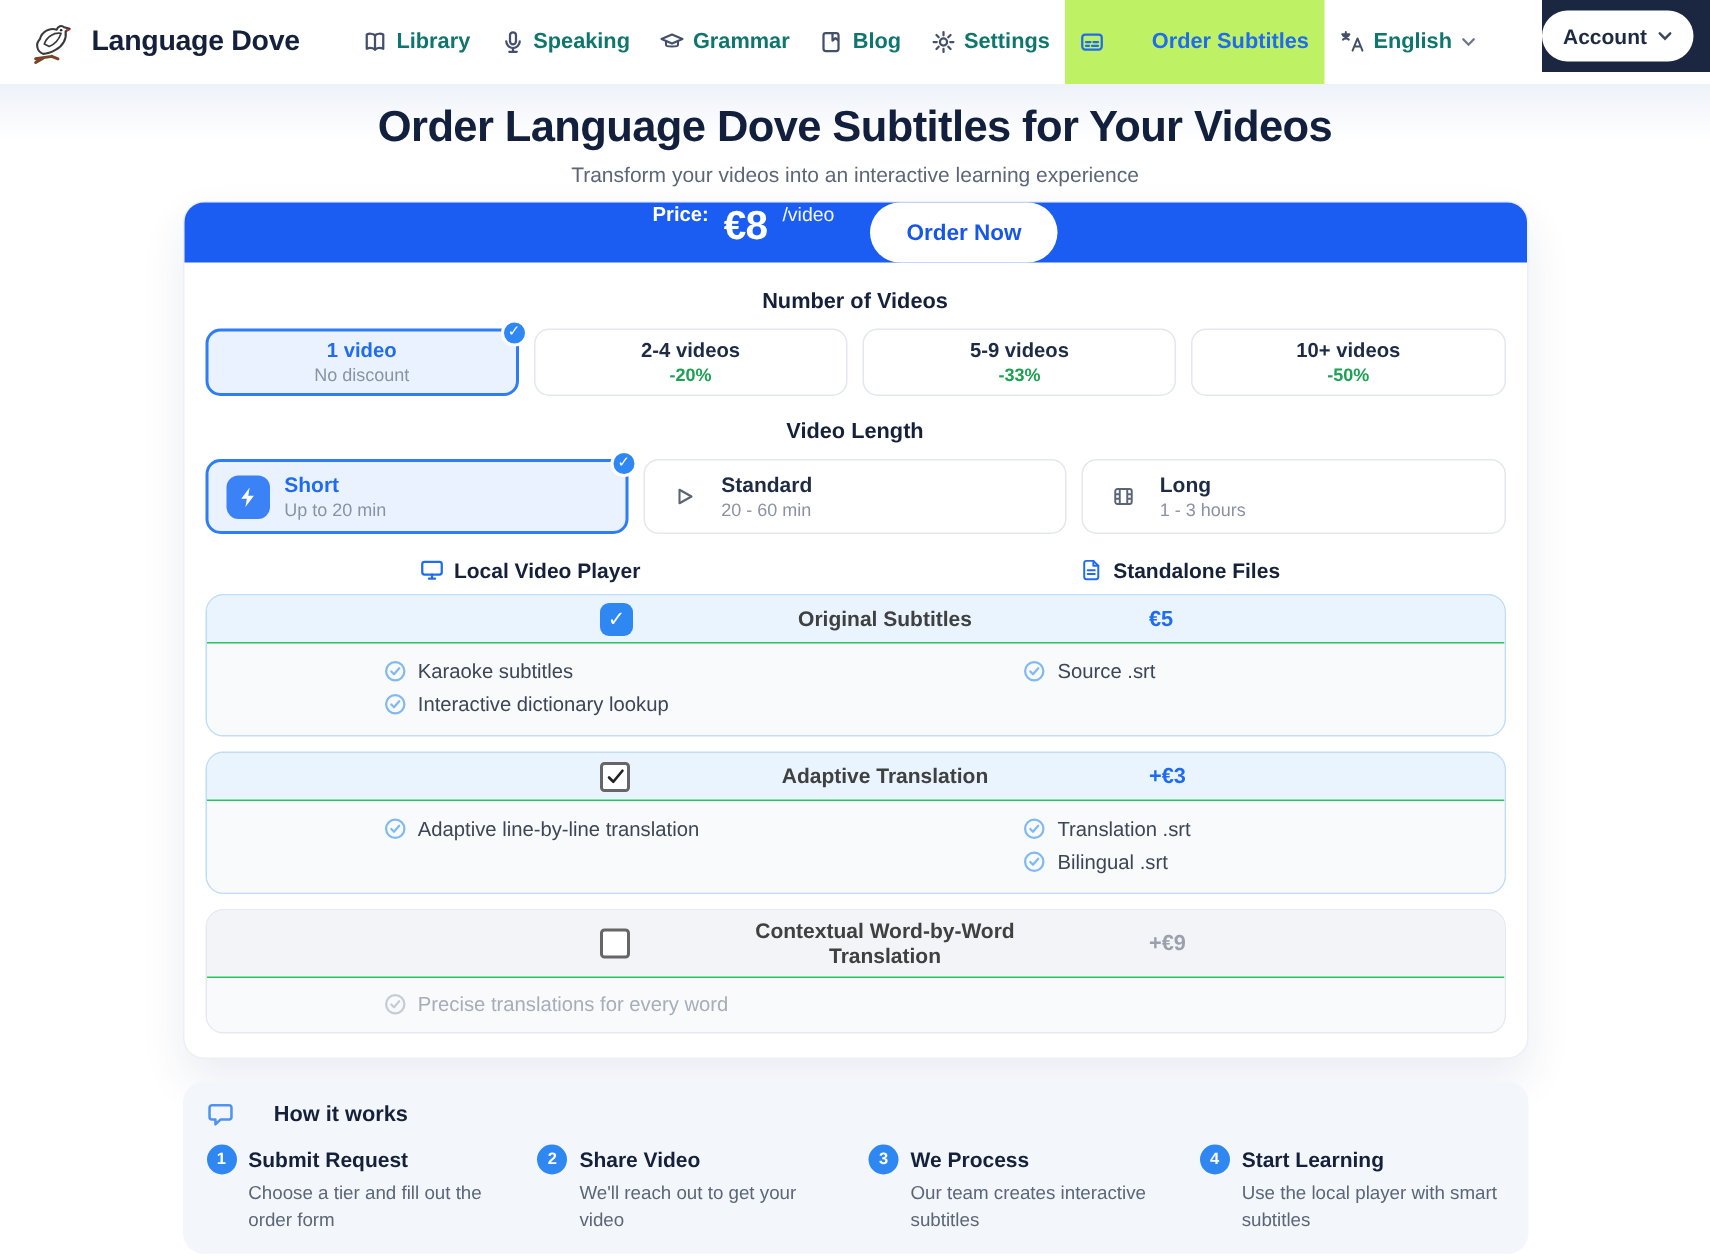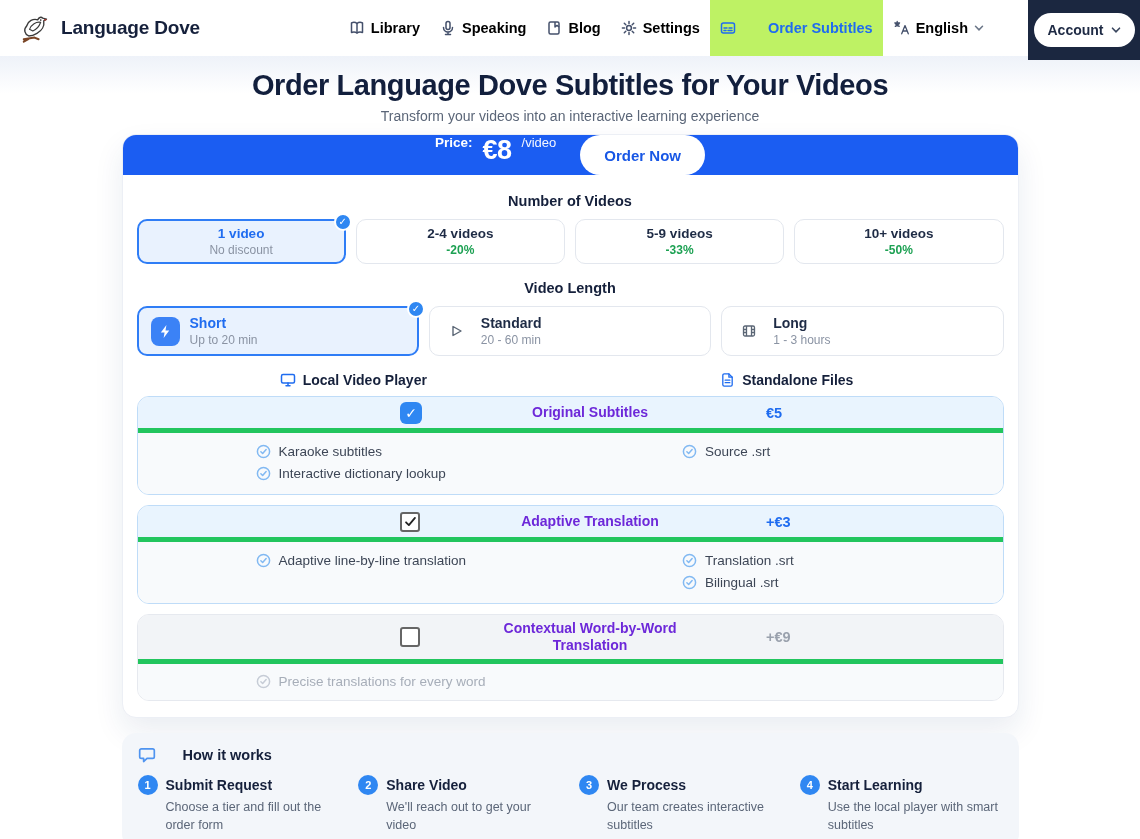--- a/index.html
+++ b/index.html
@@ -6,25 +6,25 @@
   html,body { width:1140px; height:839px; overflow:hidden; background:#fff;
     font-family:"Liberation Sans", sans-serif; color:#15203b; }
 
   
   .header { position:relative; height:56px; background:#fff; display:flex; align-items:center;
     padding:0 18px; z-index:5; }
   .brand { display:flex; align-items:center; gap:10px; cursor:pointer; }
   .brand-name { font-size:19px; font-weight:800; color:#15203b; letter-spacing:-0.2px; }
   .nav { margin-left:auto; margin-right:128px; display:flex; align-items:center; height:56px; }
   .nav-item { display:flex; align-items:center; gap:6px; font-size:14.5px; font-weight:600;
-    color:#000000; padding:0 10px; height:56px; cursor:pointer; white-space:nowrap; }
+    color:#0f766e; padding:0 10px; height:56px; cursor:pointer; white-space:nowrap; }
   .nav-item svg { flex:0 0 auto; }
   .nav-item.active { background:#bef264; color:#1f6cf0;gap:32px; }
-  .corner { position:absolute; top:0; right:0; width:112px; height:60px; background:#1b2740;
-    display:flex; align-items:center; justify-content:center; }
+  .corner { position:absolute; top:0; right:0; width:112px; height:48px; background:#1b2740;
+    display:flex; align-items:center; }
   .account-btn { background:#fff; border:none; border-radius:999px; padding:9px 14px;
     font-family:inherit; font-size:14px; font-weight:600; color:#1e2a44; display:flex;
     align-items:center; gap:7px; cursor:pointer; }
 
   
   .hero { background:linear-gradient(180deg,#eef2f9 0%,#ffffff 55%); text-align:center;
     padding-top:13px; }
   .hero h1 { font-size:29px; font-weight:800; color:#121f3d; letter-spacing:-0.4px; }
   .hero p { margin-top:6px; font-size:14px; color:#5b6678; }
 
@@ -63,31 +63,31 @@
   .col-heads { display:grid; grid-template-columns:1fr 1fr; margin:16px 0 8px; }
   .col-head { display:flex; align-items:center; justify-content:center; gap:7px;
     font-size:14px; font-weight:700; color:#15203b; }
 
   .tier { border-radius:12px; overflow:hidden; margin-bottom:10px; border:1px solid #e6e9ef; }
   .tier.sel { border:1px solid #bfdcf8; }
   .tier-head { display:grid; grid-template-columns:1fr 40px 300px 1fr; align-items:center;
     min-height:31px; padding:4px 0; background:#f2f4f7; }
   .tier.sel .tier-head { background:#e9f4fe; }
   .tier-title { grid-column:3; text-align:center; font-size:14px; font-weight:700;
-    color:#6d28d9; line-height:1.25; max-width:230px; margin:0 auto; }
+    color:#404040; line-height:1.25; max-width:230px; margin:0 auto; }
   .tier-price { grid-column:4; font-size:14.5px; font-weight:700; color:#1f6cf0;
     padding-left:26px; }
   .tier-price.gray { color:#9aa1ad; font-weight:600; }
   .cb { grid-column:2; width:22px; height:22px; cursor:pointer; }
   .cb.blue { background:#2f87f2; border-radius:6px; color:#fff; text-align:center;
     font-size:14px; line-height:22px; font-family:"DejaVu Sans",sans-serif; }
   .cb.native { width:20px; height:20px; background:#fff; border:2px solid #666;
     border-radius:3px; display:flex; align-items:center; justify-content:center; }
   .tier-feats { display:grid; grid-template-columns:1fr 1fr; background:#f8fafc;
-    border-top:5px solid #22c55e; padding:11px 0 13px; }
+    border-top:1px solid #22c55e; padding:11px 0 13px; }
   .feat-col { display:flex; flex-direction:column; gap:7px; }
   .feat-col.l { padding-left:118px; }
   .feat-col.r { padding-left:112px; }
   .feat { display:flex; align-items:center; gap:8px; font-size:13.5px; color:#3d4656; }
   .feat.dim { color:#a7aeb9; }
 
   
   .how { width:897px; margin:15px auto 0; background:#f3f6fa; border-radius:14px;
     padding:13px 16px 14px; }
   .how-head { display:flex; align-items:center; gap:27px; font-size:14.5px; font-weight:700;
@@ -132,20 +132,29 @@
       <span class="ic">
         <svg width="16" height="16" viewBox="0 0 16 16" fill="none" stroke="#44506b" stroke-width="1.5" stroke-linecap="round">
           <rect x="6" y="1.5" width="4" height="8" rx="2"></rect>
             <path d="M3.5 7.5 a4.5 4.5 0 0 0 9 0 M8 12 v2.5 M5.5 14.5 h5"></path>
         </svg>
       </span>
       <span>Speaking</span>
     </div>
     <div class="nav-item">
       <span class="ic">
+        <svg width="16" height="16" viewBox="0 0 16 16" fill="none" stroke="#44506b" stroke-width="1.4" stroke-linecap="round" stroke-linejoin="round">
+          <path d="M8 3 L15 6 8 9 1 6 z"></path>
+            <path d="M4 7.3 V10 c0 1.3 8 1.3 8 0 V7.3"></path>
+        </svg>
+      </span>
+      <span>Grammar</span>
+    </div>
+    <div class="nav-item">
+      <span class="ic">
         <svg width="16" height="16" viewBox="0 0 16 16" fill="none" stroke="#44506b" stroke-width="1.5" stroke-linejoin="round">
           <rect x="3" y="2" width="10" height="12" rx="1.5"></rect>
             <path d="M9 2 v5 l2 -1.6 2 1.6"></path>
         </svg>
       </span>
       <span>Blog</span>
     </div>
     <div class="nav-item">
       <span class="ic">
         <svg width="16" height="16" viewBox="0 0 16 16" fill="none" stroke="#44506b" stroke-width="1.5" stroke-linecap="round">

